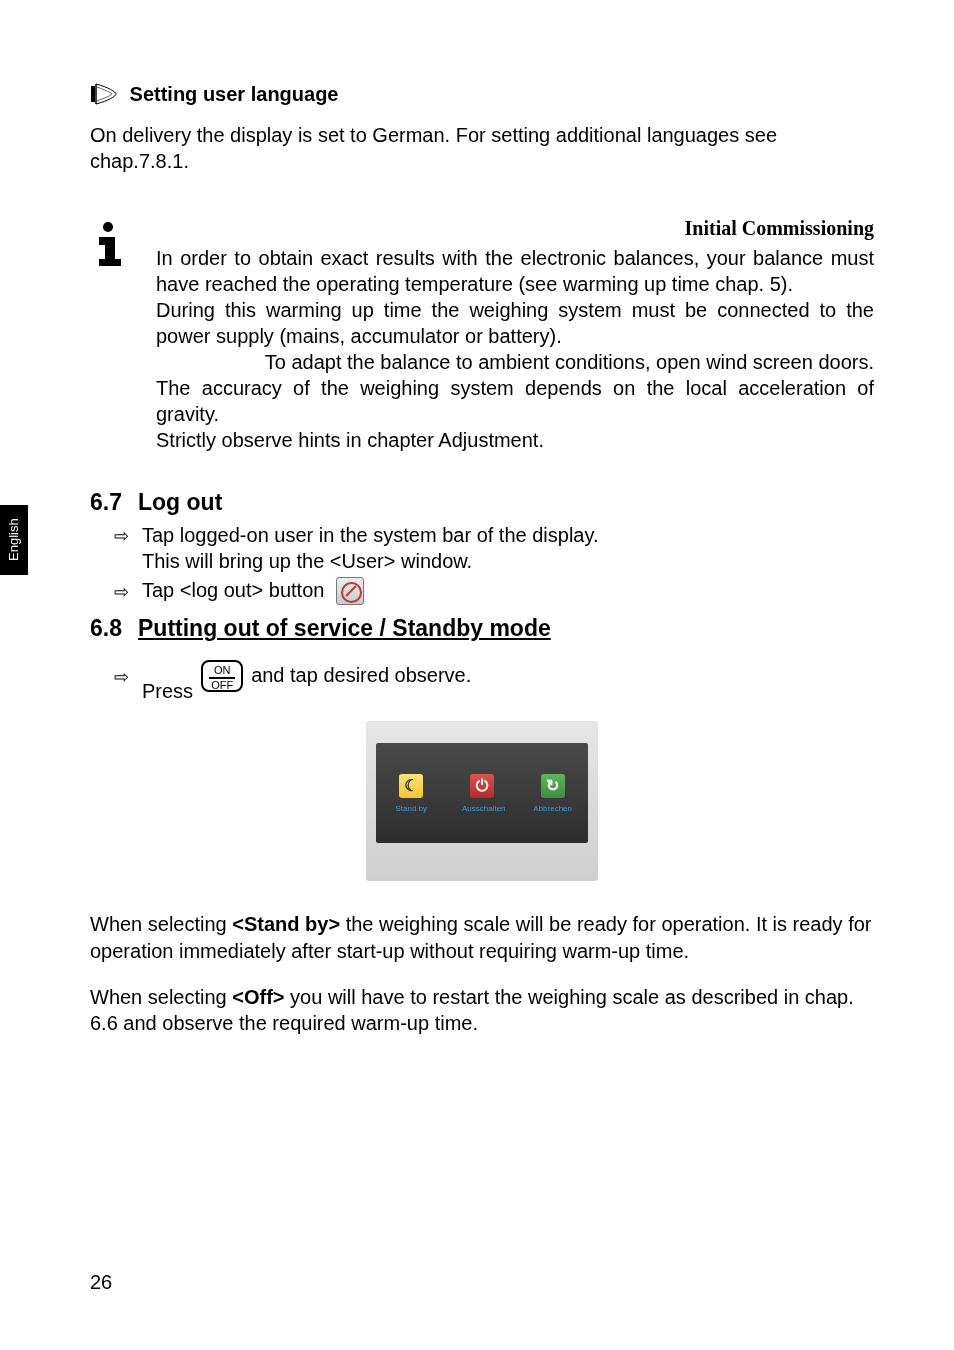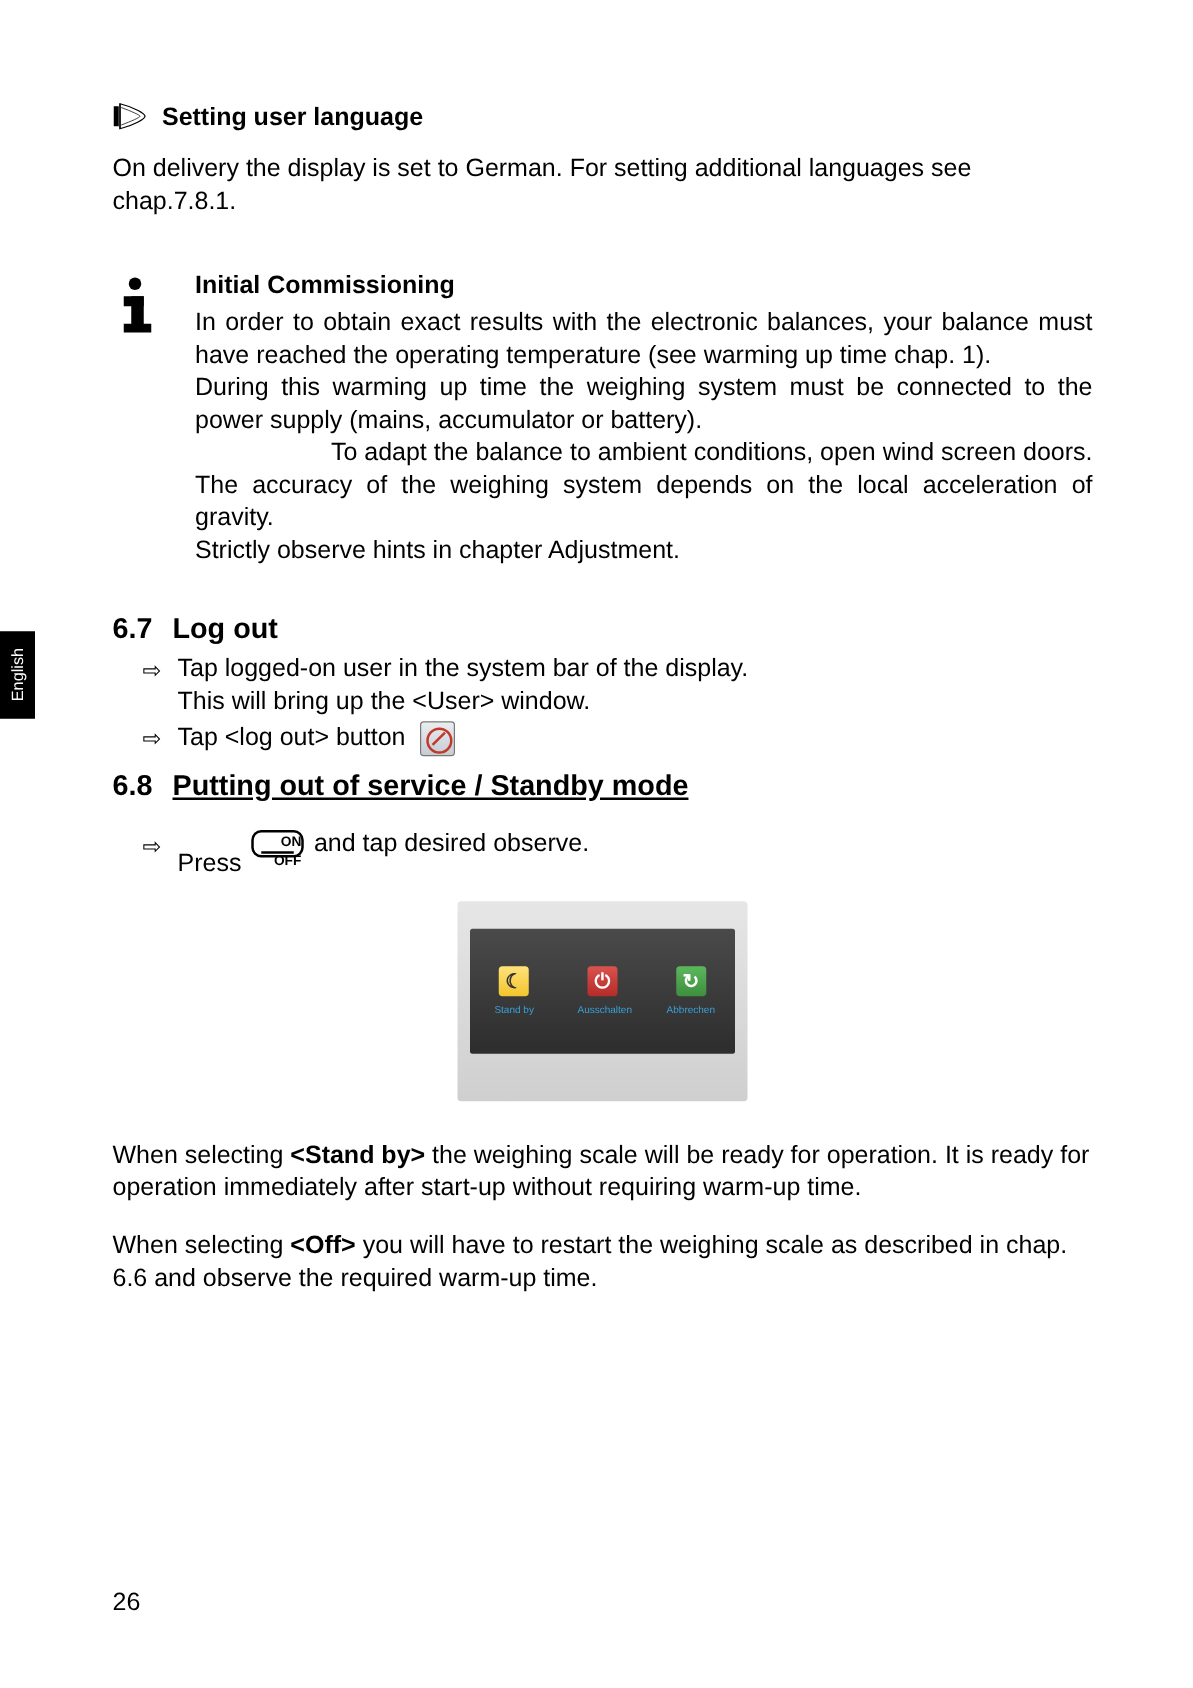--- a/index.html
+++ b/index.html
@@ -19,21 +19,21 @@
     text-align: center;
     line-height: 28px;
   }
   .pointer-icon { display:inline-block; vertical-align:-4px; margin-right:6px; }
   .section-lead { font-size: 20px; line-height: 1.4; margin-bottom: 14px; }
   .bold { font-weight: bold; }
   .body-text { font-size: 20px; line-height: 1.32; margin-bottom: 40px; }
   .info-block { display: flex; align-items: flex-start; margin-bottom: 36px; margin-top: 10px; }
   .info-icon { width: 36px; margin-right: 30px; margin-top: 6px; flex:0 0 36px; }
   .info-content { flex: 1; font-size: 20px; line-height: 1.3; text-align: justify; }
-  .info-content .block-title { font-weight: bold; margin-bottom: 4px; text-align:left; }
+  .info-content .block-title { font-weight: bold; margin-bottom: 4px; text-align:right;font-family:Liberation Serif, serif; }
   .h2 { font-size: 23px; font-weight: bold; margin-bottom: 6px; }
   .h2 .num { display:inline-block; width: 48px; }
   .bullet-row { display: flex; align-items: flex-start; font-size: 20px; line-height: 1.32; margin-left: 24px; margin-bottom: 2px; }
   .bullet-arrow { width: 28px; flex: 0 0 28px; font-size: 18px; color:#000; padding-top:3px; }
   .bullet-body { flex: 1; }
   .icon-box {
     display: inline-block; vertical-align: middle;
     width: 28px; height: 28px; border-radius: 3px;
     background: linear-gradient(#e9edf0,#c5cdd3);
     border: 1px solid #777;
@@ -45,23 +45,23 @@
     position:absolute; left:4px; top:4px; width:17px; height:17px;
     border:2px solid #c0392b; border-radius:50%;
   }
   .icon-box.prohibit::before {
     content:"";
     position:absolute; left:7px; top:12px; width:14px; height:2px;
     background:#c0392b; transform:rotate(-45deg);
   }
   .onoff-box {
     display:inline-block; vertical-align:middle;
-    width:42px; height:22px; border:2px solid #000; border-radius:8px;
+    width:42px; height:32px; border:2px solid #000; border-radius:8px;
     margin: 0 4px;
-    text-align:right; font-size:11px; font-weight:bold; line-height:1.0;
+    text-align:center; font-size:11px; font-weight:normal; line-height:1.0;
     padding-top:3px;
   }
   .onoff-box hr { border:none; border-top:2px solid #000; margin:1px 6px; }
   .screenshot {
     display:block; margin: 18px auto 30px auto;
     width: 232px; height: 160px;
     background: linear-gradient(#e6e6e6,#cfcfcf);
     border-radius: 3px;
     padding: 22px 10px 12px 10px;
   }
@@ -106,21 +106,21 @@
 
   <div class="info-block">
     <svg class="info-icon" width="36" height="46" viewBox="0 0 36 46">
       <circle cx="18" cy="6" r="5" fill="#000"></circle>
       <rect x="9" y="16" width="16" height="8" fill="#000"></rect>
       <rect x="15" y="16" width="10" height="24" fill="#000"></rect>
       <rect x="9" y="38" width="22" height="7" fill="#000"></rect>
     </svg>
     <div class="info-content">
       <div class="block-title">Initial Commissioning</div>
-      <div>In order to obtain exact results with the electronic balances, your balance must have reached the operating temperature (see warming up time chap. 1).</div>
+      <div>In order to obtain exact results with the electronic balances, your balance must have reached the operating temperature (see warming up time chap. 5).</div>
       <div>During this warming up time the weighing system must be connected to the power supply (mains, accumulator or battery).</div>
       <div style="text-align:right;">To adapt the balance to ambient conditions, open wind screen doors.</div>
       <div>The accuracy of the weighing system depends on the local acceleration of gravity.</div>
       <div style="text-align:left;">Strictly observe hints in chapter Adjustment.</div>
     </div>
   </div>
 
   <div class="h2">
     <span class="num">6.7</span><span>Log out</span>
   </div>

